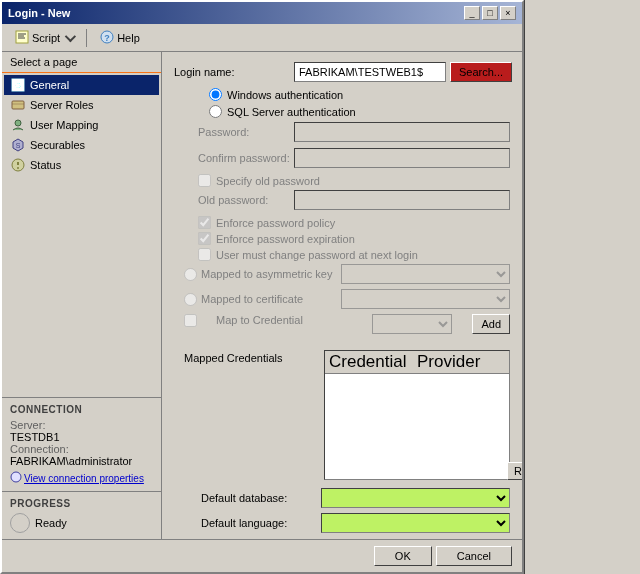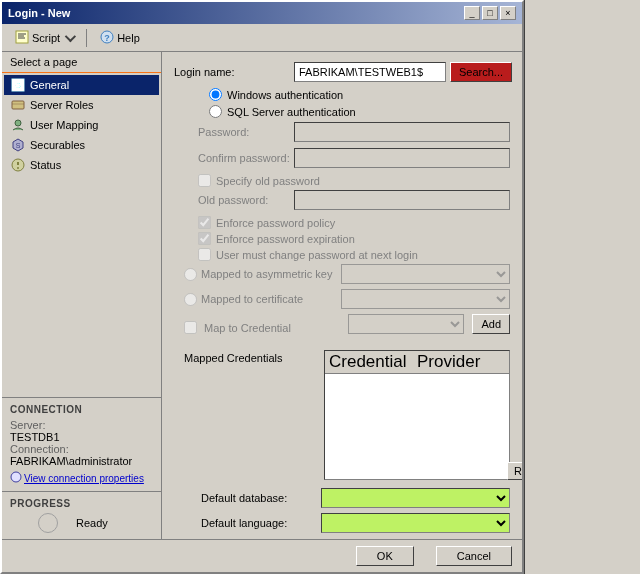--- a/index.html
+++ b/index.html
@@ -178,22 +178,21 @@
       font-size: 10px;
       color: #404040;
       margin-bottom: 4px;
       text-transform: uppercase;
       letter-spacing: 0.5px;
     }
 
     .progress-status {
       display: flex;
       align-items: center;
-      gap: 18px;
-      margin-left: 28px;
+      gap: 5px;
     }
 
     .progress-spinner {
       width: 20px;
       height: 20px;
       border: 1px solid #a0a0a0;
       border-radius: 50%;
       background: #d4d0c8;
     }
 
@@ -290,23 +289,23 @@
       font-size: 11px;
       color: #808080;
     }
 
     .dropdown-select:disabled {
       color: #808080;
     }
 
     .credential-checkbox-row {
       display: flex;
-      align-items: flex-end;
+      align-items: flex-start;
       margin-left: 10px;
-      gap: 4px;
+      gap: 16px;
     }
 
     .credential-checkbox-row input[type="checkbox"] {
       margin-right: 3px;
     }
 
     .credential-select {
       flex: 1;
       height: 20px;
       border: 1px solid #808080;
@@ -410,21 +409,21 @@
       background: #bef264;
       font-size: 10px;
       padding: 8px 2px;
     }
 
     .footer {
       border-top: 1px solid #808080;
       padding: 6px 10px;
       display: flex;
       justify-content: flex-end;
-      gap: 22px;
+      gap: 4px;
       background: #d4d0c8;
       flex-shrink: 0;
     }
 
     .footer-btn {
       padding: 3px 20px;
       background: #d4d0c8;
       border: 1px solid #ffffff;
       border-right-color: #404040;
       border-bottom-color: #404040;

